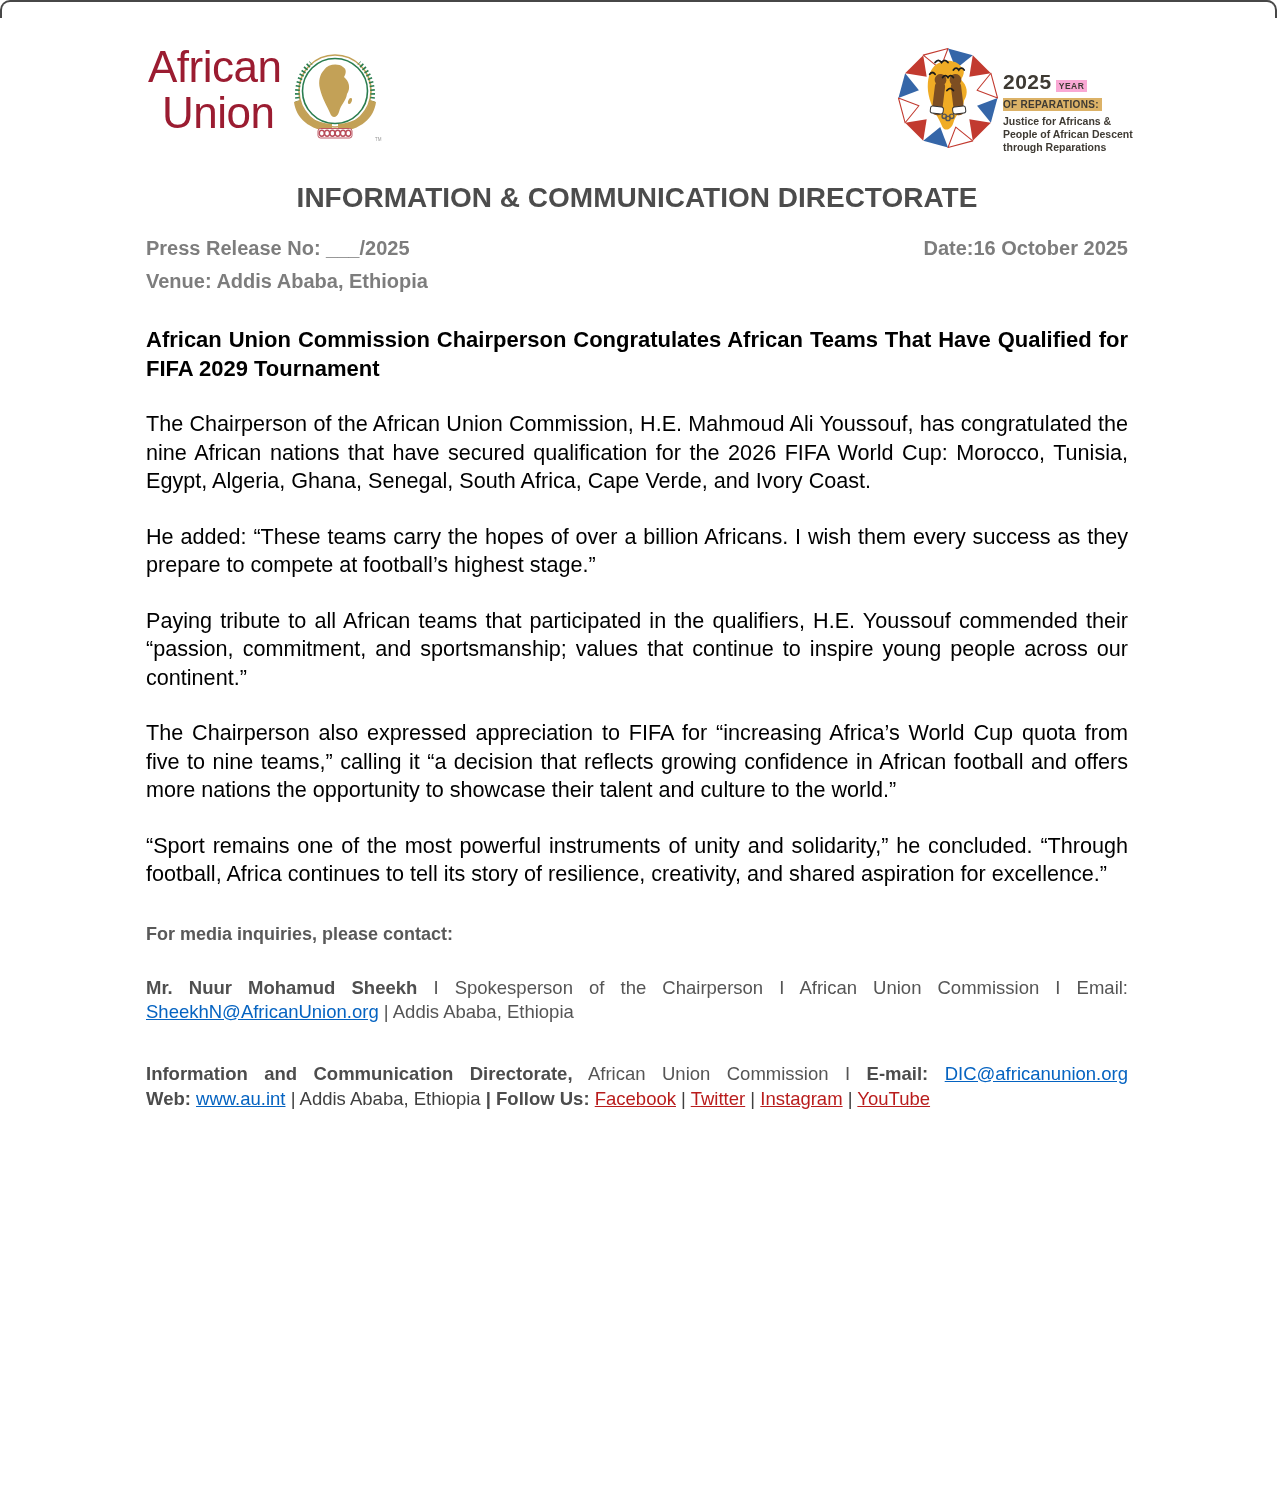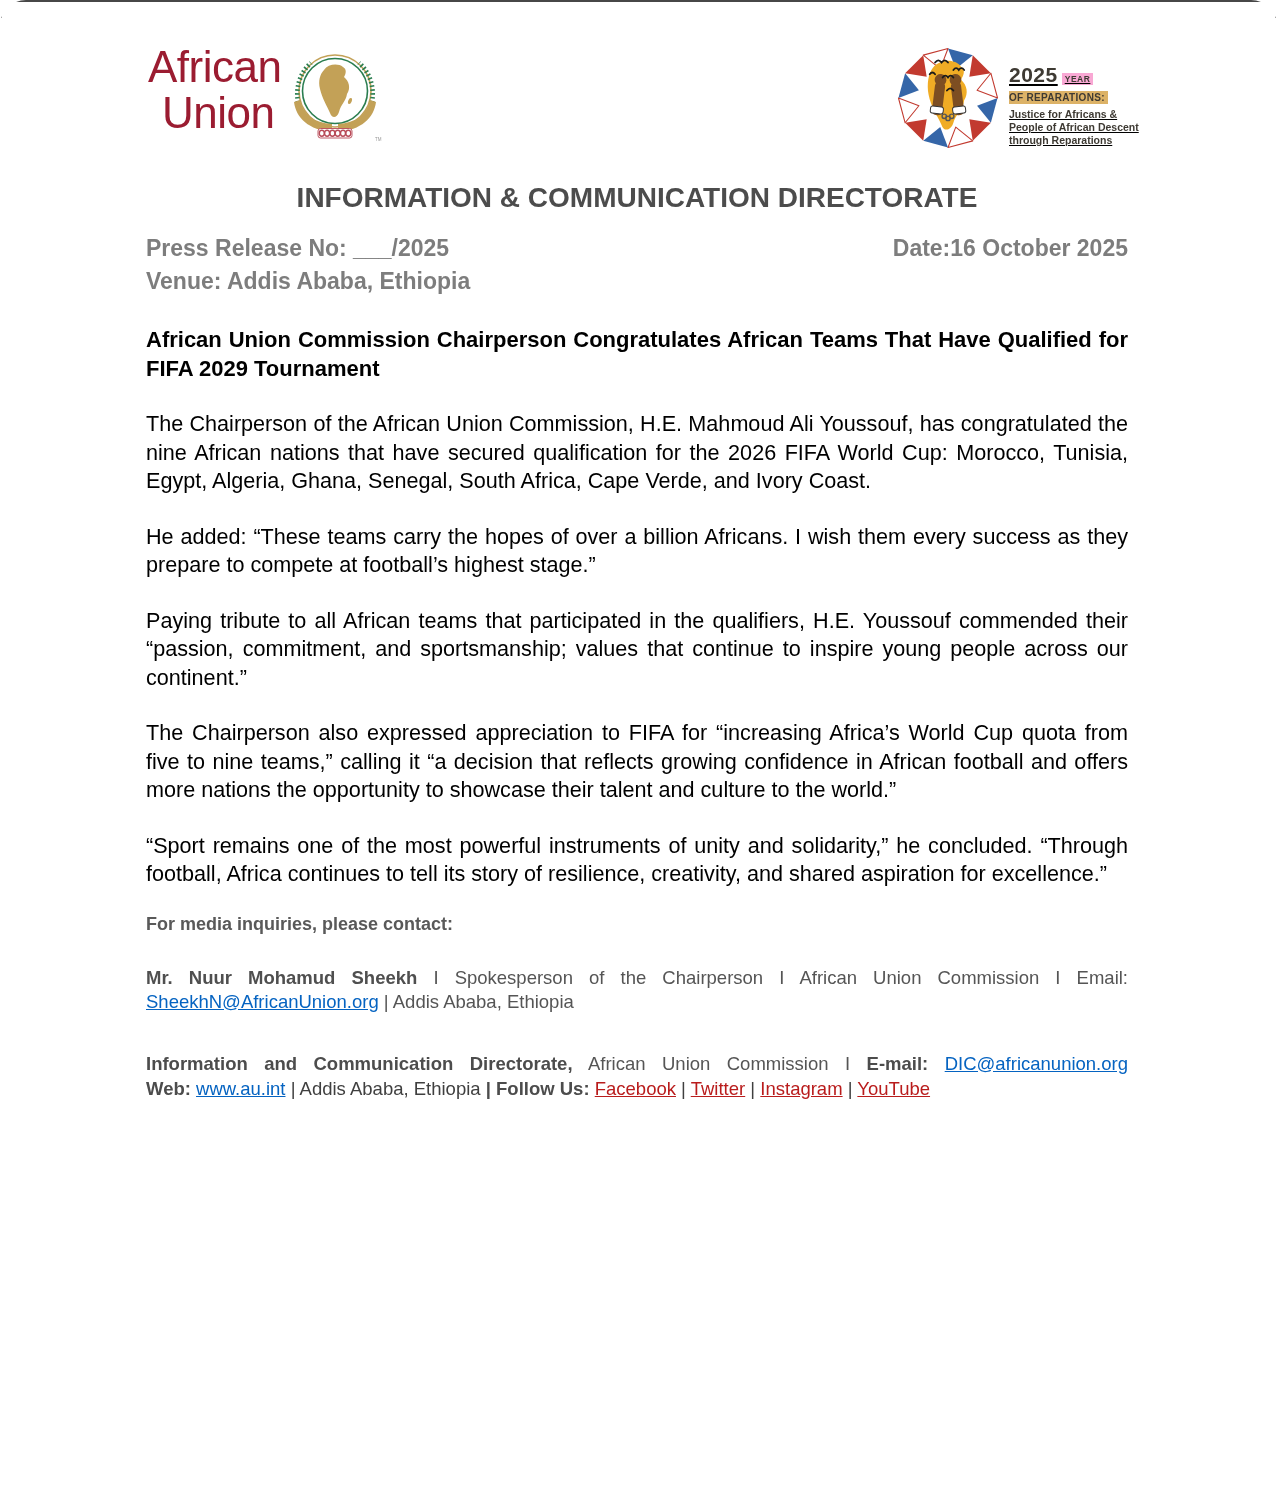--- a/index.html
+++ b/index.html
@@ -4,61 +4,60 @@
 <style>
   * { margin:0; padding:0; box-sizing:border-box; }
   html,body { background:#ffffff; }
   .page {
     position:relative;
     width:1277px; height:1491px;
     margin:0 auto;
     background:#ffffff;
     font-family:"Liberation Sans","DejaVu Sans",sans-serif;
     overflow:hidden;
-    border-radius:26px;
   }
   .window-edge {
     position:absolute; top:0; left:0; right:0; height:18px;
     border:2px solid #474747; border-bottom:none;
     border-radius:10px 10px 0 0;
     pointer-events:none;
   }
 
   
   .au-logo { position:absolute; top:44px; left:148px; display:flex; align-items:flex-start; gap:4px; }
   .au-wordmark { color:#9b1c31; font-size:44px; line-height:46px; font-weight:400; letter-spacing:-0.5px; }
   .au-wordmark .l2 { padding-left:14px; }
   .au-emblem { width:100px; height:106px; }
 
-  .rep-logo { position:absolute; top:42px; left:893px; display:flex; align-items:center; gap:6px;text-decoration:underline; }
+  .rep-logo { position:absolute; top:42px; left:893px; display:flex; align-items:flex-end; gap:0; }
   .rep-emblem { width:110px; height:112px; }
   .rep-text { padding-top:13px; width:150px; color:#3e3a33; }
   .rep-year-row { display:flex; align-items:baseline; gap:4px; }
   .rep-year { font-size:21px; font-weight:800; letter-spacing:0.5px; }
   .rep-year-label { font-size:8.5px; font-weight:800; background:#f9a8d4; padding:1px 3px; letter-spacing:0.5px; }
   .rep-line2 { display:inline-block; font-size:10px; font-weight:800; background:#dcb267; padding:1px 3px 1px 0; margin-top:2px; letter-spacing:0.3px; }
   .rep-tagline { font-size:10.5px; font-weight:700; line-height:13px; margin-top:3px; }
 
   
   .content { padding:183px 149px 0 146px; }
   .directorate {
     text-align:center; font-size:28px; font-weight:bold;
     color:#4c4c4c; line-height:30px; margin-bottom:19px;
   }
-  .meta { color:#7d7d7d; font-weight:bold; font-size:23px; line-height:33px; }
+  .meta { color:#7d7d7d; font-weight:bold; font-size:20px; line-height:33px; }
   .meta-row { display:flex; justify-content:space-between; }
   .article-title {
     margin-top:27px; font-size:22px; font-weight:bold; color:#000;
     line-height:29px; text-align:justify;
   }
   .body-par {
     margin-top:27px; font-size:21.6px; color:#000;
     line-height:28.5px; text-align:justify;
   }
-  .media-note { margin-top:25px; font-size:18px; font-weight:bold; color:#595959; }
+  .media-note { margin-top:35px; font-size:18px; font-weight:bold; color:#595959; }
 
   .contact-par { margin-top:31px; font-size:18.5px; color:#555555; line-height:24px; }
   .jline { text-align:justify; text-align-last:justify; }
   .contact-par .name { font-weight:bold; color:#4f4f4f; }
 
   .footer-par { margin-top:37px; font-size:18.5px; color:#555555; line-height:25px; }
   .footer-par .b { font-weight:bold; color:#4c4c4c; }
   .footer-line2 { color:#3f3f3f; }
 
   a.blue-link { color:#0563c1; text-decoration:underline; cursor:pointer; }

